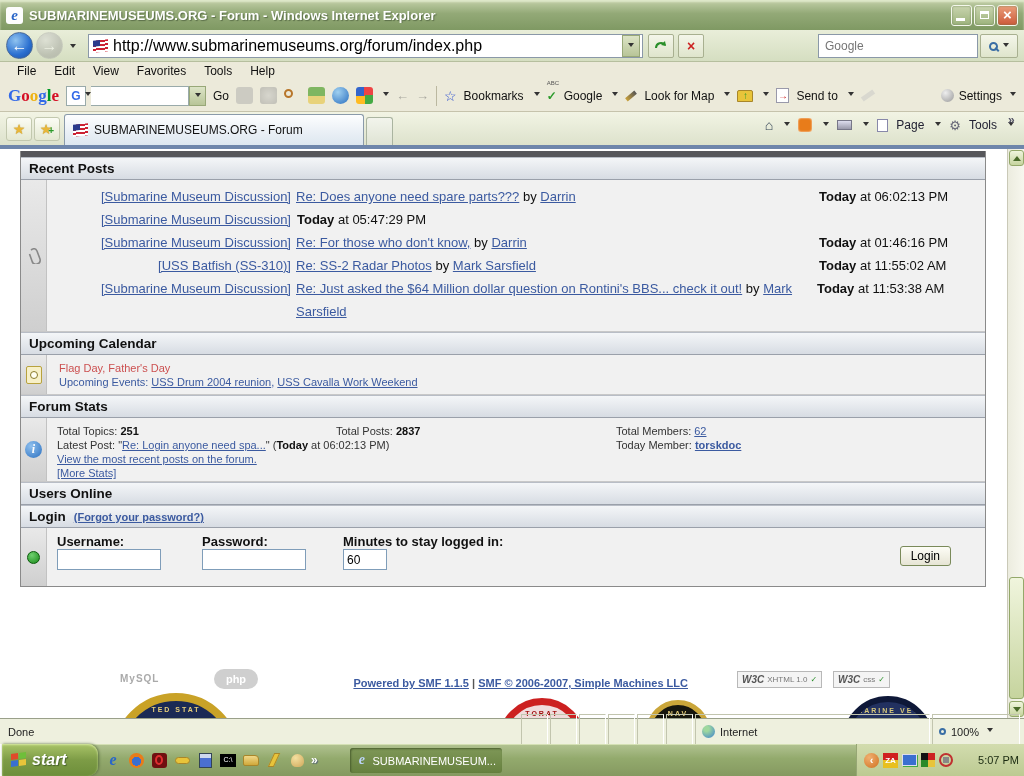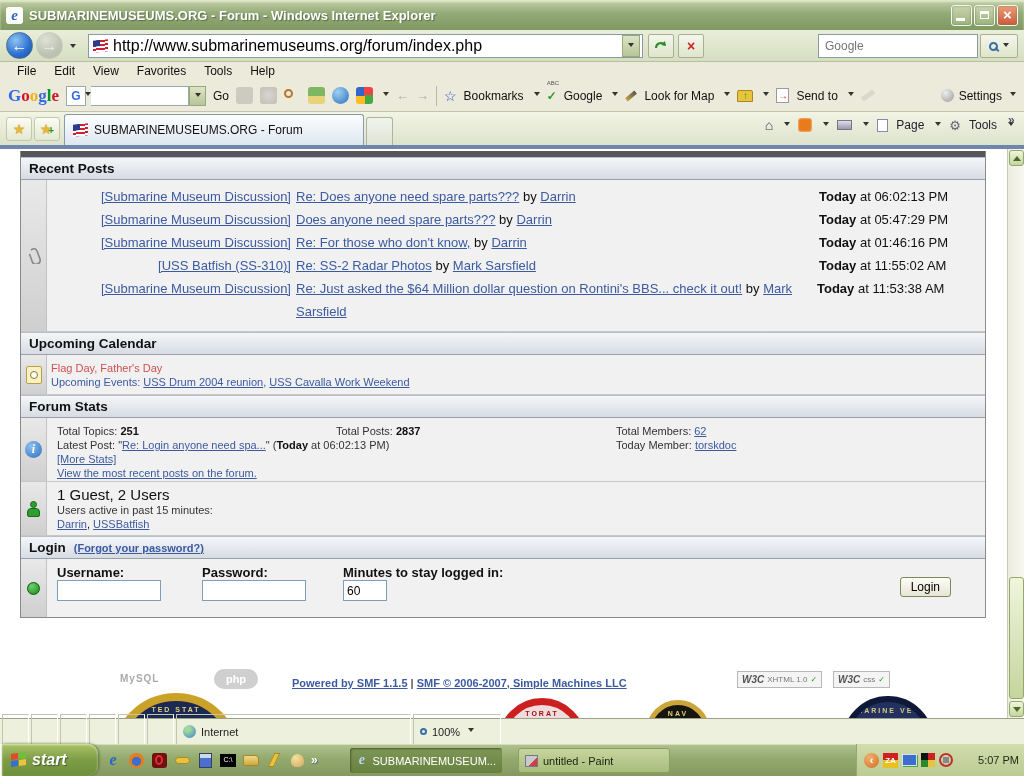--- a/index.html
+++ b/index.html
@@ -255,21 +255,20 @@
           </svg>
         </div>
       <div class="bcontent post-list">
         <div class="prow">
           <span class="p-board"><a>[Submarine Museum Discussion]</a></span>
           <span class="p-main"><a>Re: Does anyone need spare parts???</a> <span>by</span> <a>Darrin</a></span>
           <span class="p-time"><b>Today</b><span> at 06:02:13 PM</span></span>
         </div>
         <div class="prow">
           <span class="p-board"><a>[Submarine Museum Discussion]</a></span>
-          <span class="p-main"><a>Does anyone need spare parts???</a> <span>by</span> <a>Darrin</a></span>
           <span class="p-time"><b>Today</b><span> at 05:47:29 PM</span></span>
         </div>
         <div class="prow">
           <span class="p-board"><a>[Submarine Museum Discussion]</a></span>
           <span class="p-main"><a>Re: For those who don't know,</a> <span>by</span> <a>Darrin</a></span>
           <span class="p-time"><b>Today</b><span> at 01:46:16 PM</span></span>
         </div>
         <div class="prow">
           <span class="p-board"><a>[USS Batfish (SS-310)]</a></span>
           <span class="p-main"><a>Re: SS-2 Radar Photos</a> <span>by</span> <a>Mark Sarsfield</a></span>
@@ -285,61 +284,51 @@
 
     <div class="sect-h">
         <span>Upcoming Calendar</span>
       </div>
     <div class="sect-b" style="height:40px">
       <div class="icol">
           <span class="cal-ico">
             <i></i>
           </span>
         </div>
-      <div class="bcontent sm" style="padding:6px 0 0 4px">
+      <div class="bcontent sm" style="padding:6px 0 0 12px">
         <div style="color:#cc5050">Flag Day, Father's Day</div>
         <div style="color:#3b5aa0"><span>Upcoming Events: </span><a>USS Drum 2004 reunion</a><span>, </span><a>USS Cavalla Work Weekend</a></div>
       </div>
     </div>
 
     <div class="sect-h">
         <span>Forum Stats</span>
       </div>
     <div class="sect-b" style="height:64px">
       <div class="icol">
           <span class="info-ico">i</span>
         </div>
       <div class="bcontent sm" style="padding:6px 0 0 10px;color:#333">
         <div>
           <span><span>Total Topics: </span><b style="color:#111">251</b></span>
           <span style="position:absolute;left:289px;top:6px"><span>Total Posts: </span><b style="color:#111">2837</b></span>
           <span style="position:absolute;left:569px;top:6px"><span>Total Members: </span><a>62</a></span>
         </div>
         <div>
           <span>Latest Post: "</span><a>Re: Login anyone need spa...</a><span>" (</span><b style="color:#111">Today</b><span> at 06:02:13 PM)</span>
-          <span style="position:absolute;left:569px"><span>Today Member: </span><a style="font-weight:normal">torskdoc</a></span>
-        </div>
+          <span style="position:absolute;left:569px"><span>Today Member: </span><a style="font-weight:bold">torskdoc</a></span>
+        </div>
+        <div><a>View the most recent posts on the forum.</a></div>
         <div><a>[More Stats]</a></div>
-        <div><a>View the most recent posts on the forum.</a></div>
       </div>
     </div>
 
-    <div class="sect-b" style="height:54px">
-      <div class="icol">
-          <span class="user-ico">
-            <b></b>
-            <i></i>
-          </span>
-        </div>
-      <div class="bcontent" style="padding:4px 0 0 10px">
-        <div style="font-size:15px">1 Guest, 2 Users</div>
-        <div class="sm" style="color:#333">Users active in past 15 minutes:</div>
-        <div class="sm"><a>Darrin</a><span>, </span><a>USSBatfish</a></div>
-      </div>
-    </div>
+    <div class="sect-h">
+        <span>Users Online</span>
+      </div>
 
     <div class="sect-h">
       <span>Login</span>
       <a class="sm" style="font-weight:bold">(Forgot your password?)</a>
     </div>
     <div class="sect-b" style="height:58px;border-bottom:none">
       <div class="icol">
           <span class="ball-grn"></span>
         </div>
       <div class="bcontent" style="padding:6px 0 0 0">
@@ -355,21 +344,21 @@
           <span class="lblb">Minutes to stay logged in:</span><br>
           <input class="fld" style="width: 44px;" value="60">
         </span>
         <button id="loginbtn" style="position:absolute;right:34px;top:18px">Login</button>
       </div>
     </div>
   </div>
 
   <span class="abs gray-logo" style="left:120px;top:524px">MySQL</span>
   <span class="abs" style="left:214px;top:520px;width:44px;height:20px;border-radius:10px;background:#cfcfcf;color:#fff;font-weight:bold;text-align:center;line-height:20px;font-size:11px">php</span>
-  <span class="abs sm" style="left:292px;top:527px;width:390px;text-align:left;font-weight:bold">
+  <span class="abs sm" style="left:298px;top:527px;width:390px;text-align:right;font-weight:bold">
     <a>Powered by SMF 1.1.5</a>
     <span style="color:#555">|</span>
     <a>SMF © 2006-2007, Simple Machines LLC</a>
   </span>
   <span class="abs w3c" style="left:737px;top:522px">
       <b>W3C</b>
       <span>XHTML 1.0</span>
       <span style="color:#2a8f2a">✓</span>
     </span>
   <span class="abs w3c" style="left:833px;top:522px">
@@ -388,20 +377,21 @@
   <span class="sb-btn" style="top:1px;height:16px">
       <span class="tri-up"></span>
     </span>
   <span class="sb-btn" style="top:428px;height:122px"></span>
   <span class="sb-btn" style="bottom:1px;height:16px">
       <span class="tri-dn"></span>
     </span>
 </div>
 
 <div id="status" class="abs">
+  <span style="flex:1;padding-left:6px">Done</span>
   <span class="sp" style="width:27px"></span>
   <span class="sp" style="width:27px"></span>
   <span class="sp" style="width:27px"></span>
   <span class="sp" style="width:27px"></span>
   <span class="sp" style="width:27px"></span>
   <span class="sp" style="width:27px"></span>
   <span class="sp" style="width:235px">
       <span class="globe"></span>
       <span>Internet</span>
     </span>
@@ -450,24 +440,20 @@
         <span style="width:6px;height:14px;background:#e8c43a;transform:skewX(-25deg);border:1px solid #a8862a"></span>
       </span>
     <span class="qi">
         <span style="width:13px;height:13px;border-radius:50% 50% 40% 40%;background:radial-gradient(circle at 35% 30%,#f4e0a0,#d0a85a)"></span>
       </span>
     <span style="color:#fff;font-weight:bold;text-shadow:1px 1px 1px #567">»</span>
   </div>
   <div id="twin1" class="tb-win">
     <span class="ie-e" style="background:transparent;color:#bcd4f8;width:14px;font-size:14px">e</span>
     <span>SUBMARINEMUSEUM...</span>
-  </div>
-  <div id="twin2" class="tb-win">
-    <span style="width:13px;height:12px;background:linear-gradient(135deg,#c8c8d0 60%,#d04040 60%);border:1px solid #778"></span>
-    <span>untitled - Paint</span>
   </div>
   <div id="tray">
     <span style="width:15px;height:15px;border-radius:50%;background:radial-gradient(circle at 35% 30%,#f0b070,#d07020);color:#fff;font-weight:bold;text-align:center;line-height:14px;font-size:11px">‹</span>
     <span style="width:15px;height:15px;background:linear-gradient(#d02020 50%,#e8c020 50%);color:#fff;font-weight:bold;font-size:8px;text-align:center;line-height:15px">ZA</span>
     <span style="width:15px;height:12px;background:#3a6fd0;border:1px solid #dde;box-shadow:1px 1px 0 #4a4"></span>
     <span style="width:14px;height:14px;background:conic-gradient(#c22 0 25%,#e8c43a 0 50%,#2a8a2a 0 75%,#111 0)"></span>
     <span style="width:14px;height:14px;border:2px solid #c03030;border-radius:50%;display:inline-flex;align-items:center;justify-content:center">
         <span style="width:6px;height:6px;background:#888"></span>
       </span>
     <span class="clock">5:07 PM</span>

